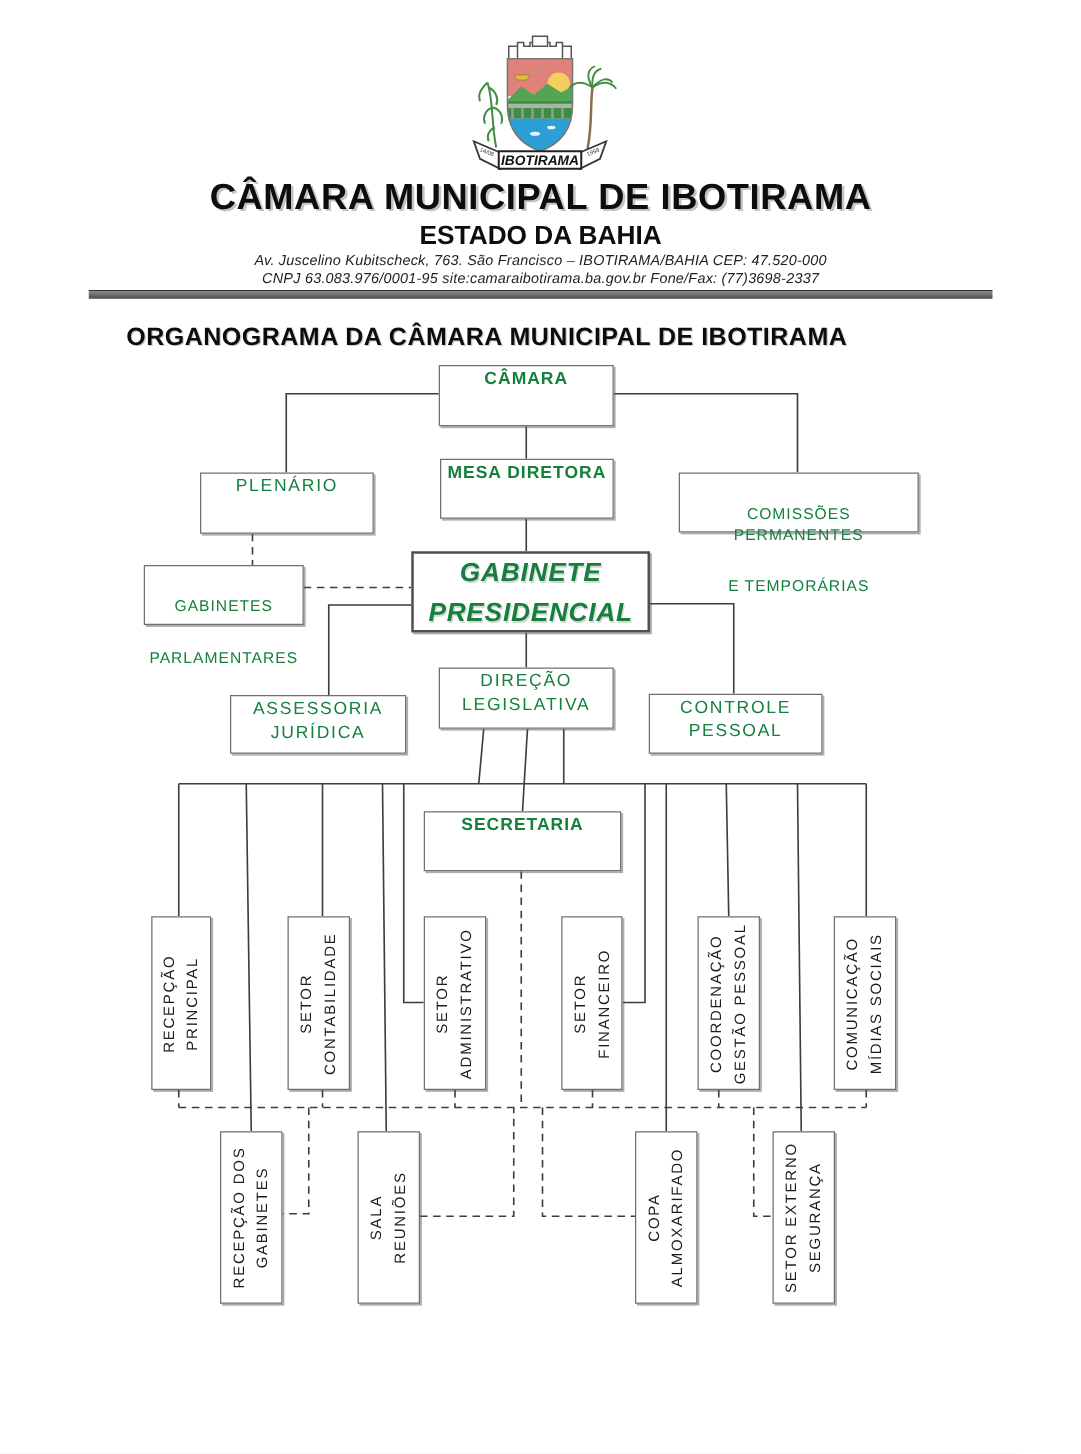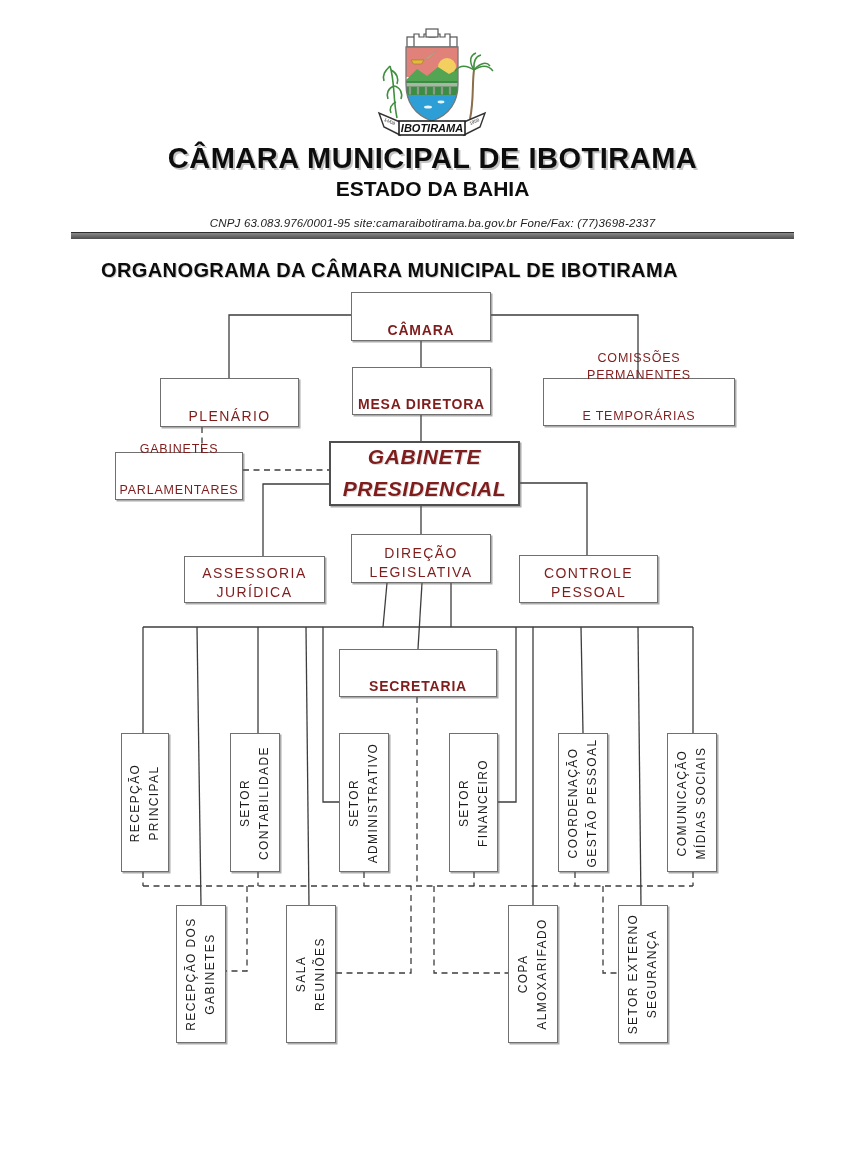--- a/index.html
+++ b/index.html
@@ -30,22 +30,22 @@
   }
   .chart-title{
     position:absolute;left:101px;top:259px;margin:0;
     font-size:20px;font-weight:bold;letter-spacing:.4px;color:#0c0c0c;
     text-shadow:1px 1px 0 #cfcfcf;
   }
   
   .box{
     position:absolute;background:#fff;border:1.5px solid #707070;
     box-shadow:1.5px 1.5px 0 rgba(90,90,90,.5);
-    display:flex;flex-direction:column;align-items:center;justify-content:flex-end;
-    text-align:center;line-height:1.35;color:#7f1d1d;box-sizing:border-box;z-index:2;
+    display:flex;flex-direction:column;align-items:center;justify-content:flex-start;
+    text-align:center;line-height:1.35;color:#15803d;box-sizing:border-box;z-index:2;
   }
   .lbl{font-size:14px;letter-spacing:1.4px;}
   .lbl-sm{font-size:12.5px;letter-spacing:.8px;margin-top:24px;}
   .bold{font-weight:bold;letter-spacing:.8px;}
   .big{font-size:21px;font-weight:bold;letter-spacing:.6px;line-height:1.5;text-shadow:1px 1px 0 #d8d8d8;font-style:italic;}
   .b-pres{border-width:2.2px;border-color:#4f4f4f;}
   
   .vbox{position:absolute;background:#fff;border:1.5px solid #707070;
     box-shadow:1.5px 1.5px 0 rgba(90,90,90,.5);box-sizing:border-box;z-index:2;}
   .vtext{
@@ -117,20 +117,21 @@
       <path d="M94 94 L115 85 L110 99 L94 107 Z" fill="#fff" stroke="#333" stroke-width="1.4"></path>
       <rect x="29" y="93" width="66" height="14" fill="#fff" stroke="#222" stroke-width="1.6"></rect>
       <text x="62" y="104" text-anchor="middle" font-family="Liberation Sans, sans-serif" font-size="11" font-weight="bold" font-style="italic" fill="#111">IBOTIRAMA</text>
       <text x="19" y="95" text-anchor="middle" font-size="4.6" fill="#333" transform="rotate(22 19 95)">14/08</text>
       <text x="105" y="95" text-anchor="middle" font-size="4.6" fill="#333" transform="rotate(-22 105 95)">1958</text>
     </g>
   </svg>
 
   <h1 class="hdr-title">CÂMARA MUNICIPAL DE IBOTIRAMA</h1>
   <h2 class="hdr-sub">ESTADO DA BAHIA</h2>
+  <p class="hdr-addr1">Av. Juscelino Kubitscheck, 763. São Francisco – IBOTIRAMA/BAHIA CEP: 47.520-000</p>
   <p class="hdr-addr2">CNPJ 63.083.976/0001-95 site:camaraibotirama.ba.gov.br Fone/Fax: (77)3698-2337</p>
   <div class="divider"></div>
 
   <h3 class="chart-title">ORGANOGRAMA DA CÂMARA MUNICIPAL DE IBOTIRAMA</h3>
 
   <svg class="wires" viewBox="0 0 865 1163" aria-hidden="true">
 
     <path d="M421 341 V367"></path>
     <path d="M351 315 H229 V378"></path>
     <path d="M491 315 H638 V378"></path>

